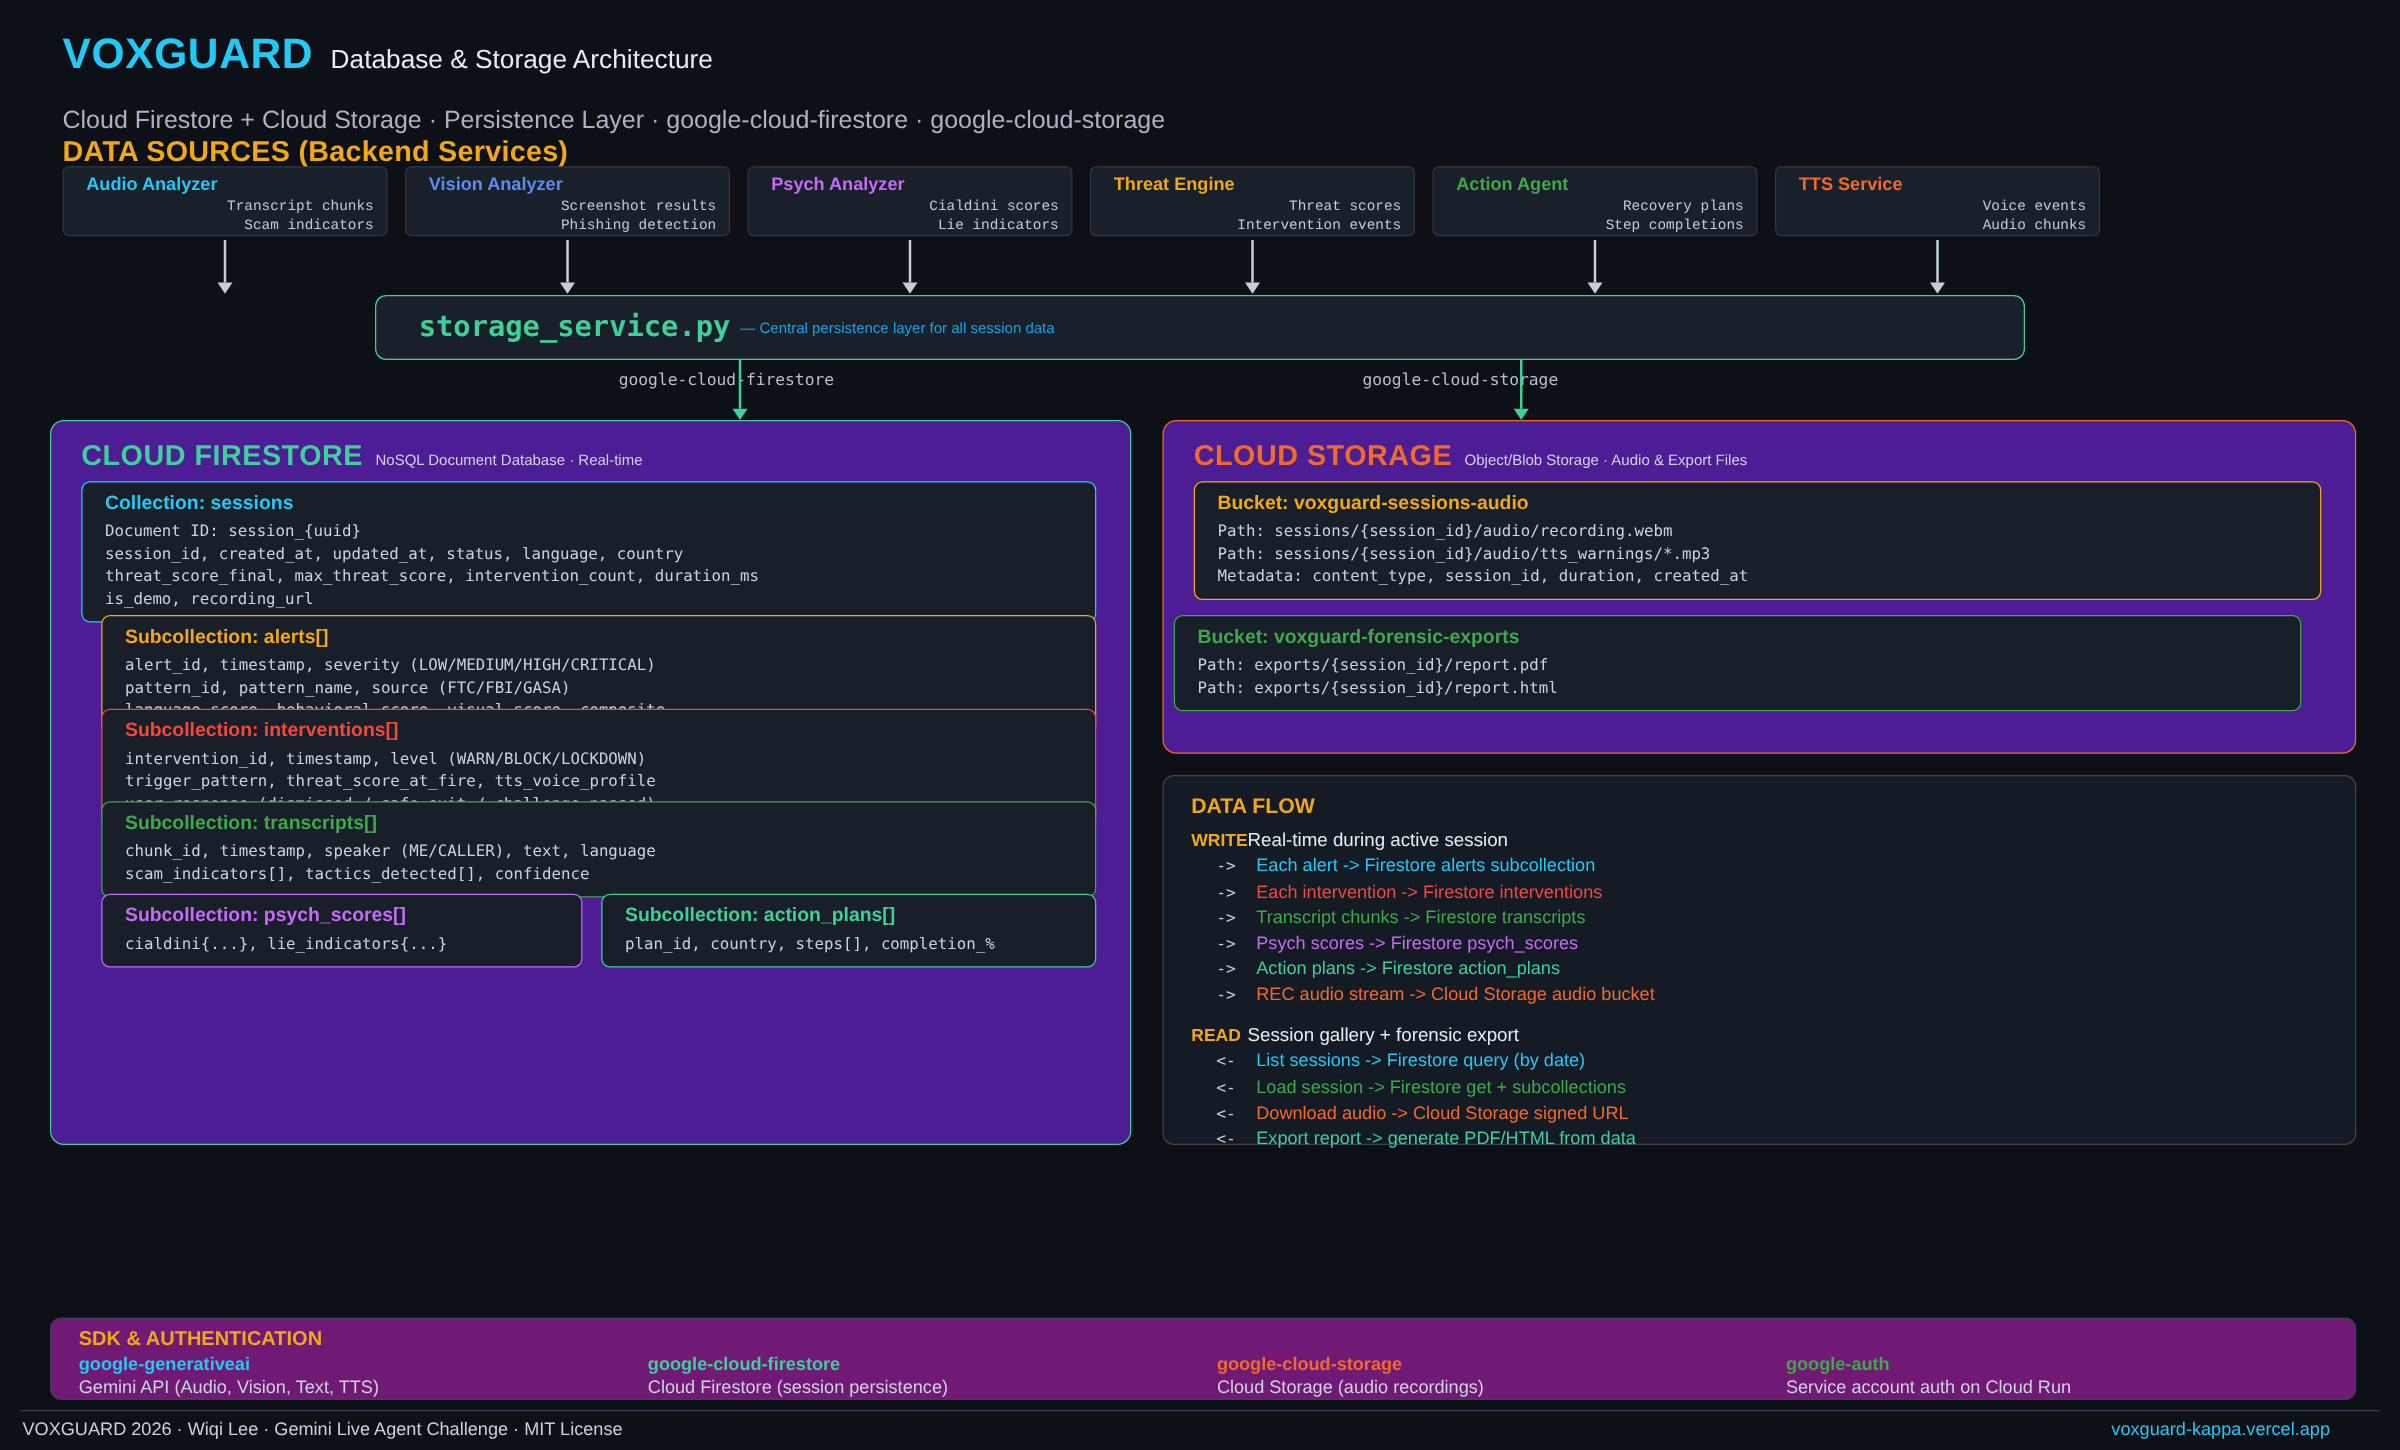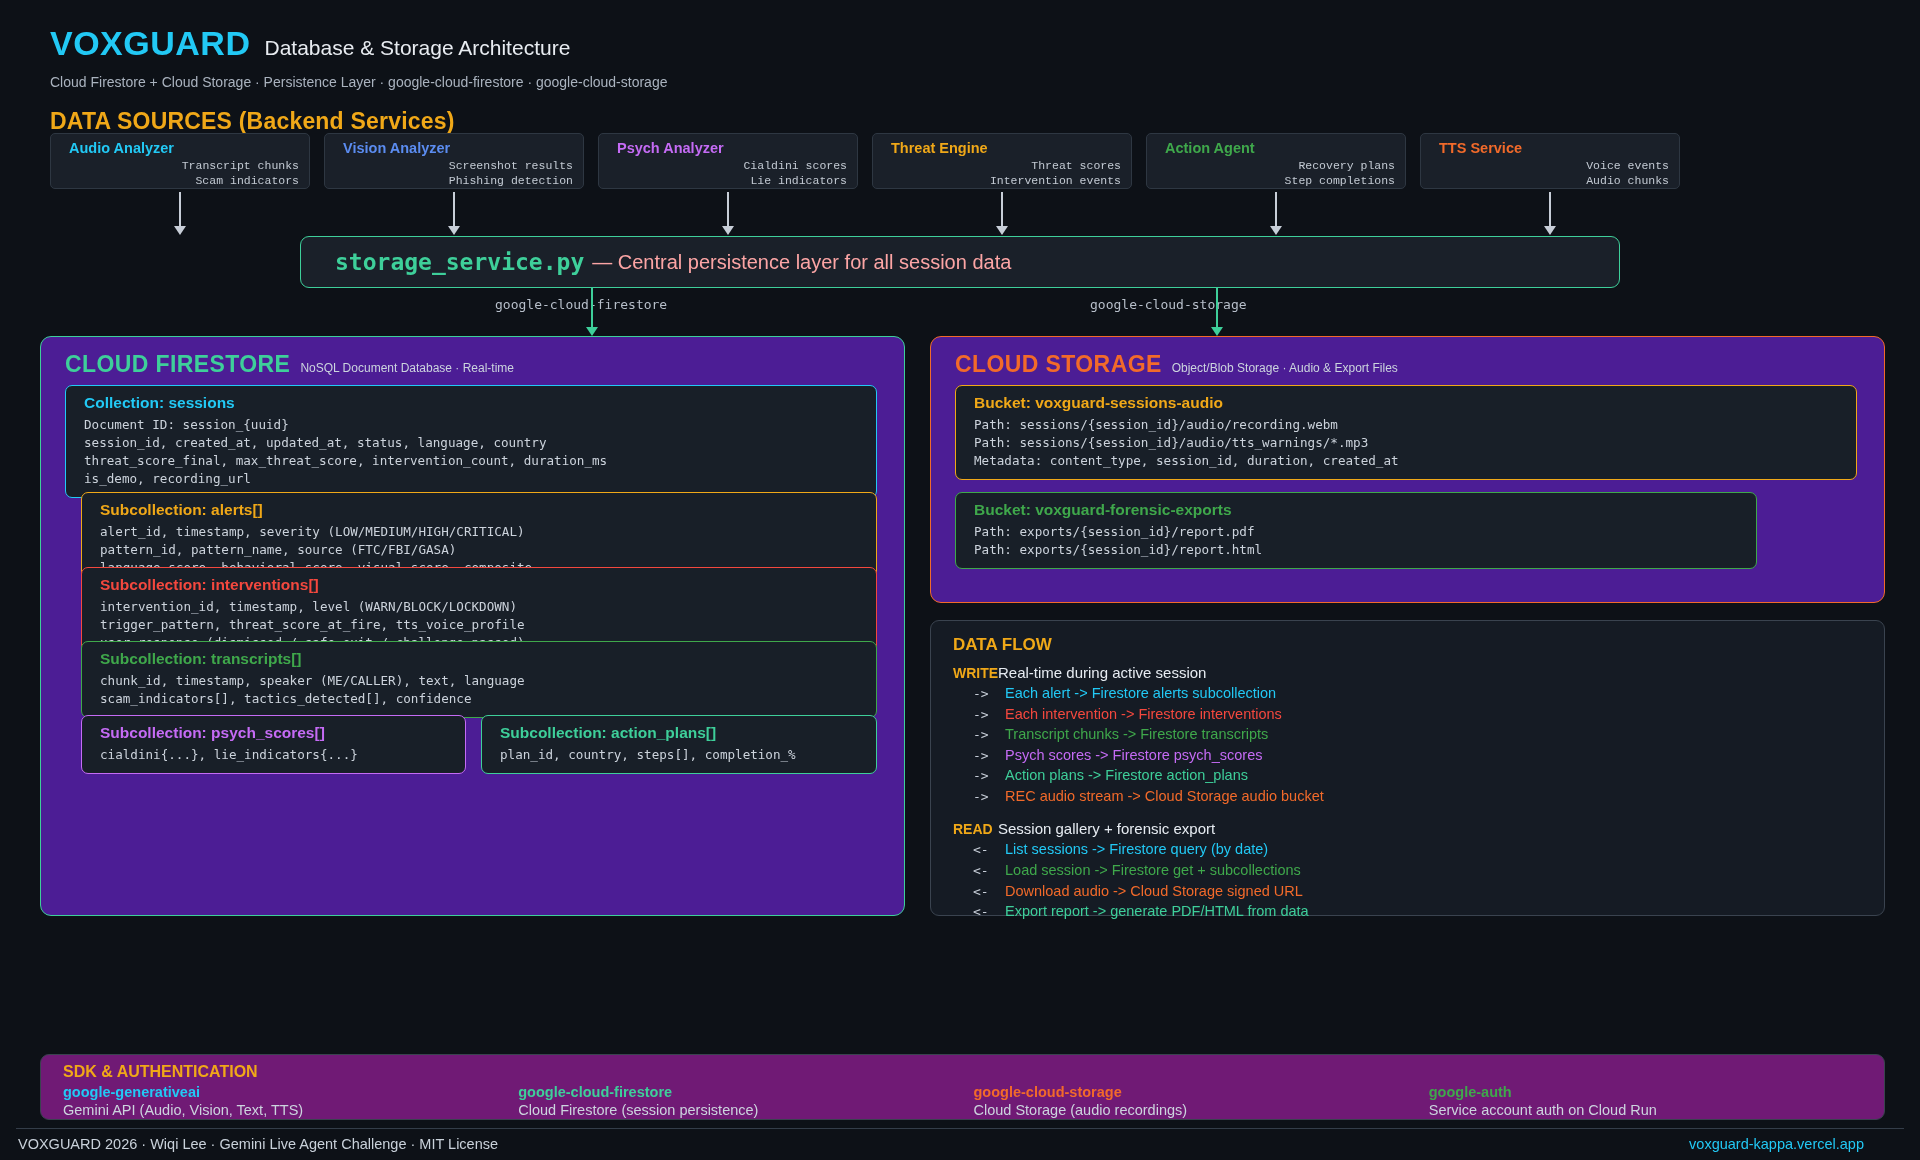--- a/index.html
+++ b/index.html
@@ -13,21 +13,21 @@
   .page { position: relative; width: 1920px; height: 1160px; background: #0d1117; }
 
   
   .header { position: absolute; left: 50px; top: 24px; }
   .title-row { display: flex; align-items: baseline; gap: 14px; }
   .brand {
     font-size: 34px; font-weight: bold; color: #22c9f5;
     letter-spacing: 0.5px; font-family: "Liberation Sans", sans-serif;
   }
   .subtitle { font-size: 21px; color: #e8ecf1; font-weight: 400; }
-  .meta { margin-top: 11px; font-size: 14px; color: #aab3bf; }
+  .meta { margin-top: 22px; font-size: 20px; color: #aab3bf; }
 
   
   .section-label {
     position: absolute; font-size: 23px; font-weight: bold; color: #f0a818;
     letter-spacing: 0.2px;
   }
 
   
   .ds-row { position: absolute; left: 50px; top: 133px; display: flex; gap: 14px; }
   .ds-card {
@@ -55,21 +55,21 @@
   
   .svc-bar {
     position: absolute; left: 300px; top: 236px; width: 1320px; height: 52px;
     border: 1.6px solid #3ecf9a; border-radius: 9px; background: #1a2029;
     display: flex; align-items: center; padding-left: 34px; gap: 8px;
   }
   .svc-name {
     font-family: "DejaVu Sans Mono", monospace; font-size: 23px;
     font-weight: bold; color: #3ecf9a;
   }
-  .svc-desc { font-size: 20px; color: #fca5a5; }
+  .svc-desc { font-size: 12px; color: #0ea5e9; }
 
   .pipe-label {
     position: absolute; font-family: "DejaVu Sans Mono", monospace;
     font-size: 13px; color: #b7bfca;
   }
 
   
   .panel { position: absolute; border-radius: 11px; background: #4c1d95; }
   .panel-firestore { left: 40px; top: 336px; width: 865px; height: 580px; border: 1.6px solid #3ecf9a; }
   .panel-storage  { left: 930px; top: 336px; width: 955px; height: 267px; border: 1.6px solid #f26a2a; }
@@ -262,21 +262,21 @@
       <span class="panel-title" style="color:#f26a2a">CLOUD STORAGE</span>
       <span class="panel-sub">Object/Blob Storage · Audio &amp; Export Files</span>
     </div>
     <div id="st-boxes">
         <div class="box" style="left: 24px; top: 48px; width: 902px; border: 1.4px solid rgb(240, 168, 24);">
           <div class="box-title" style="color: rgb(240, 168, 24);">Bucket: voxguard-sessions-audio</div>
           <div class="box-line">Path: sessions/{session_id}/audio/recording.webm</div>
           <div class="box-line">Path: sessions/{session_id}/audio/tts_warnings/*.mp3</div>
           <div class="box-line">Metadata: content_type, session_id, duration, created_at</div>
         </div>
-        <div class="box" style="left: 24px; top: 155px; width: 802px; border: 1.4px solid rgb(63, 168, 75);">
+        <div class="box" style="left: 8px; top: 155px; width: 902px; border: 1.4px solid rgb(63, 168, 75);">
           <div class="box-title" style="color: rgb(63, 168, 75);">Bucket: voxguard-forensic-exports</div>
           <div class="box-line">Path: exports/{session_id}/report.pdf</div>
           <div class="box-line">Path: exports/{session_id}/report.html</div>
         </div>
       </div>
   </div>
 
   <div class="panel-flow">
     <div class="flow-head">DATA FLOW</div>
     <div id="flow-write">

